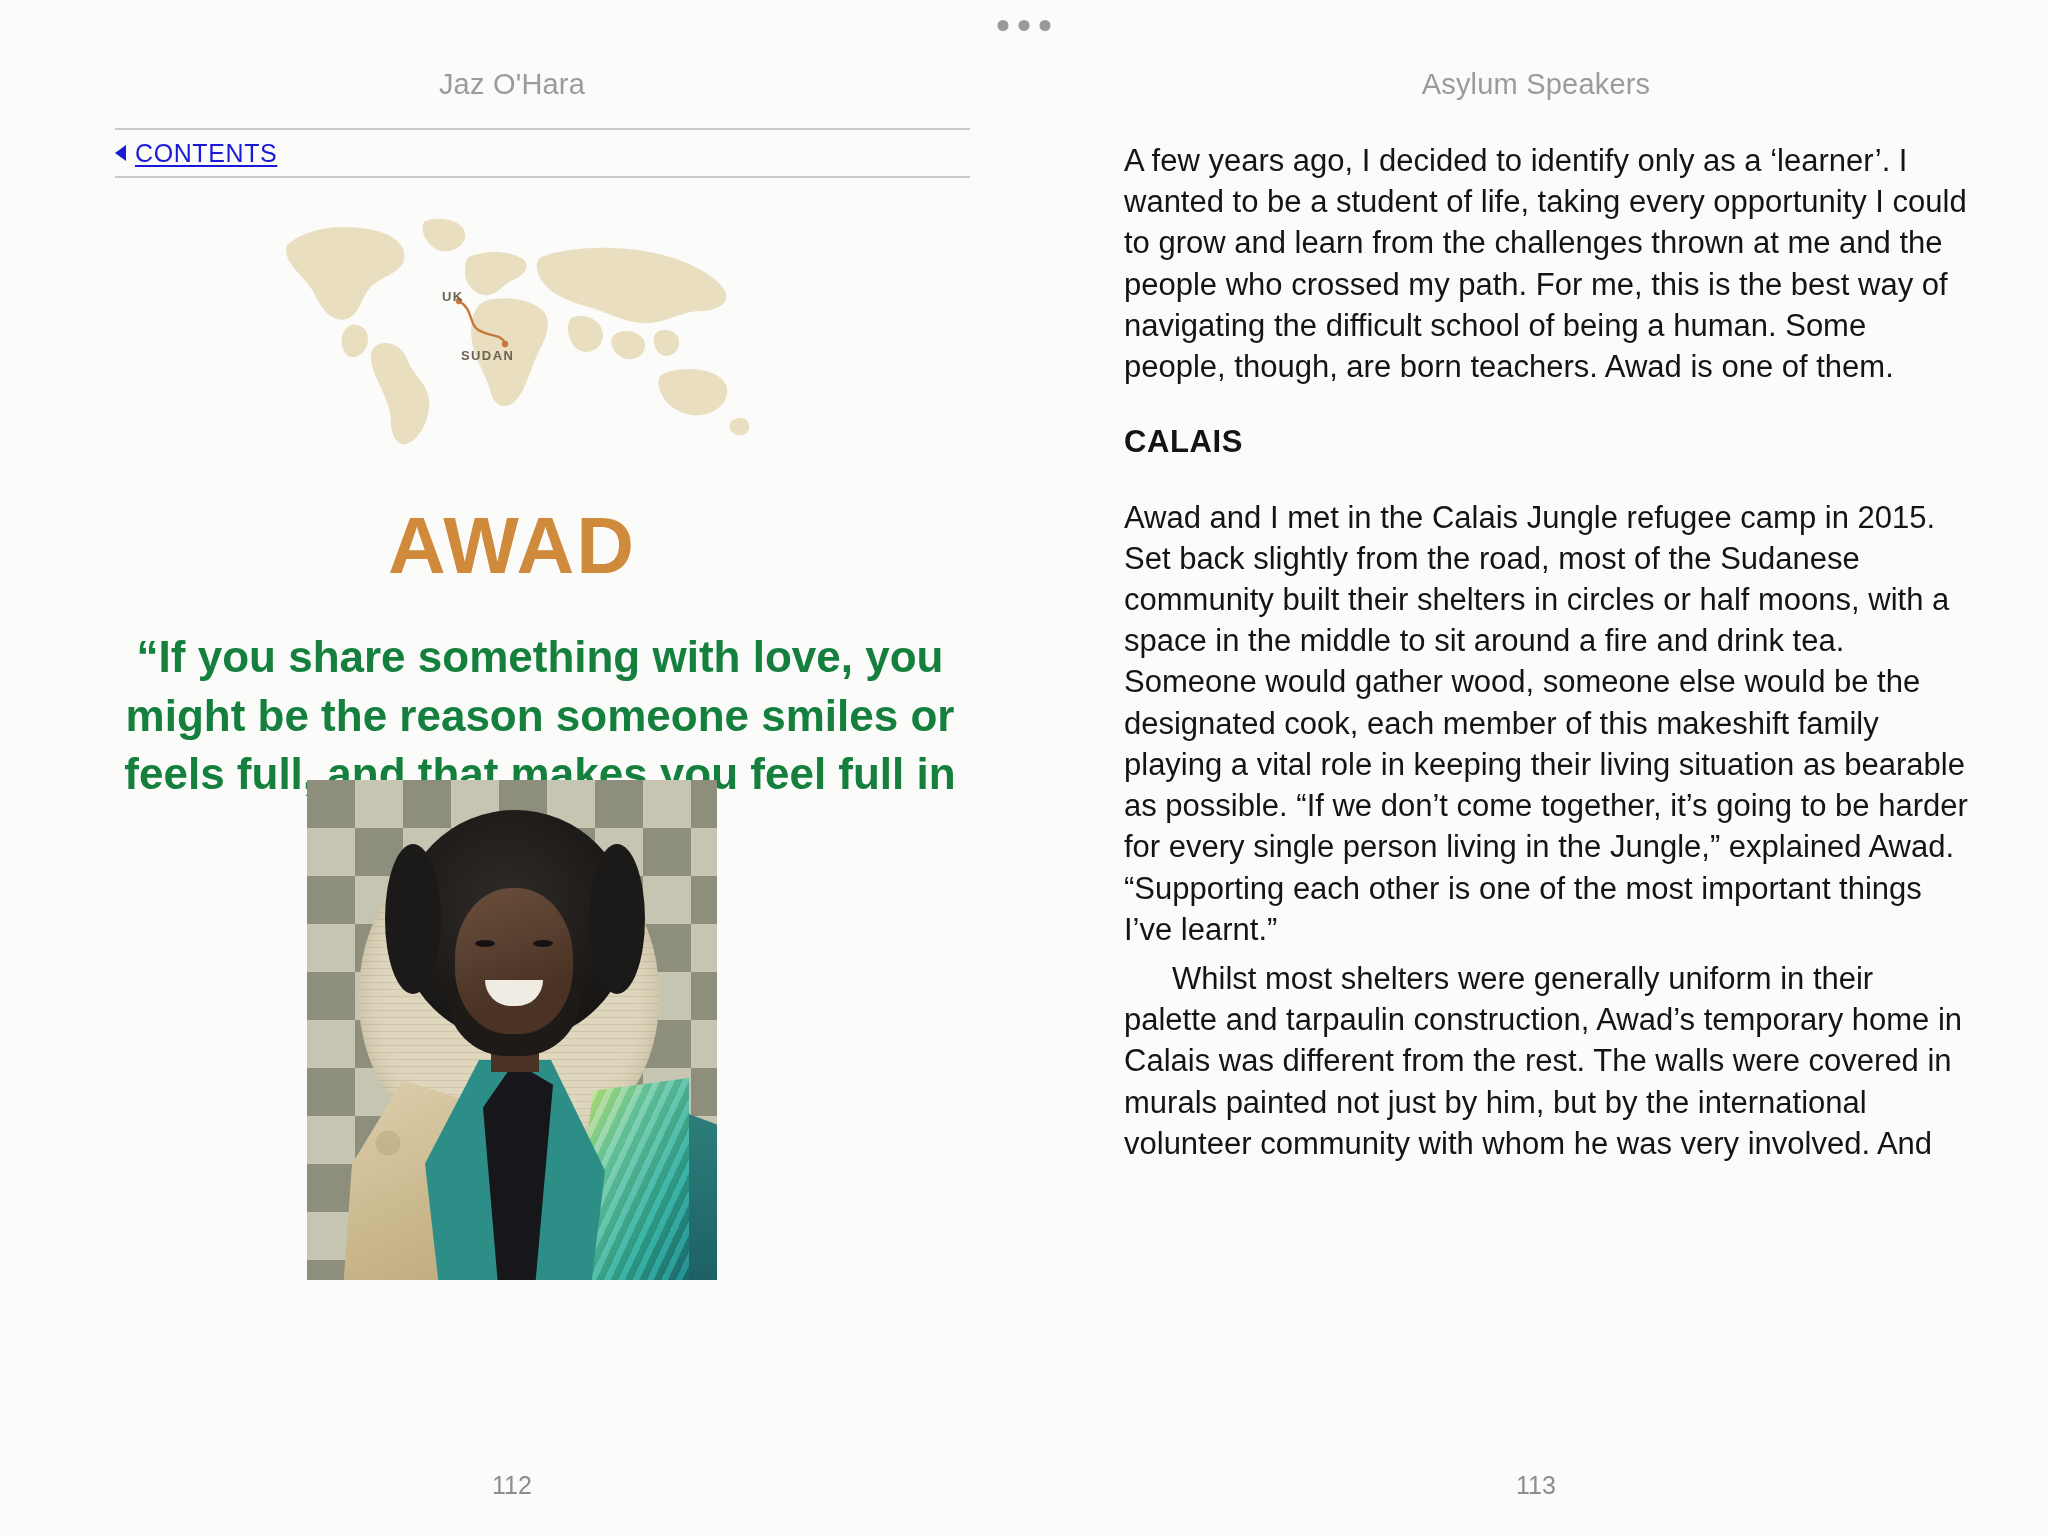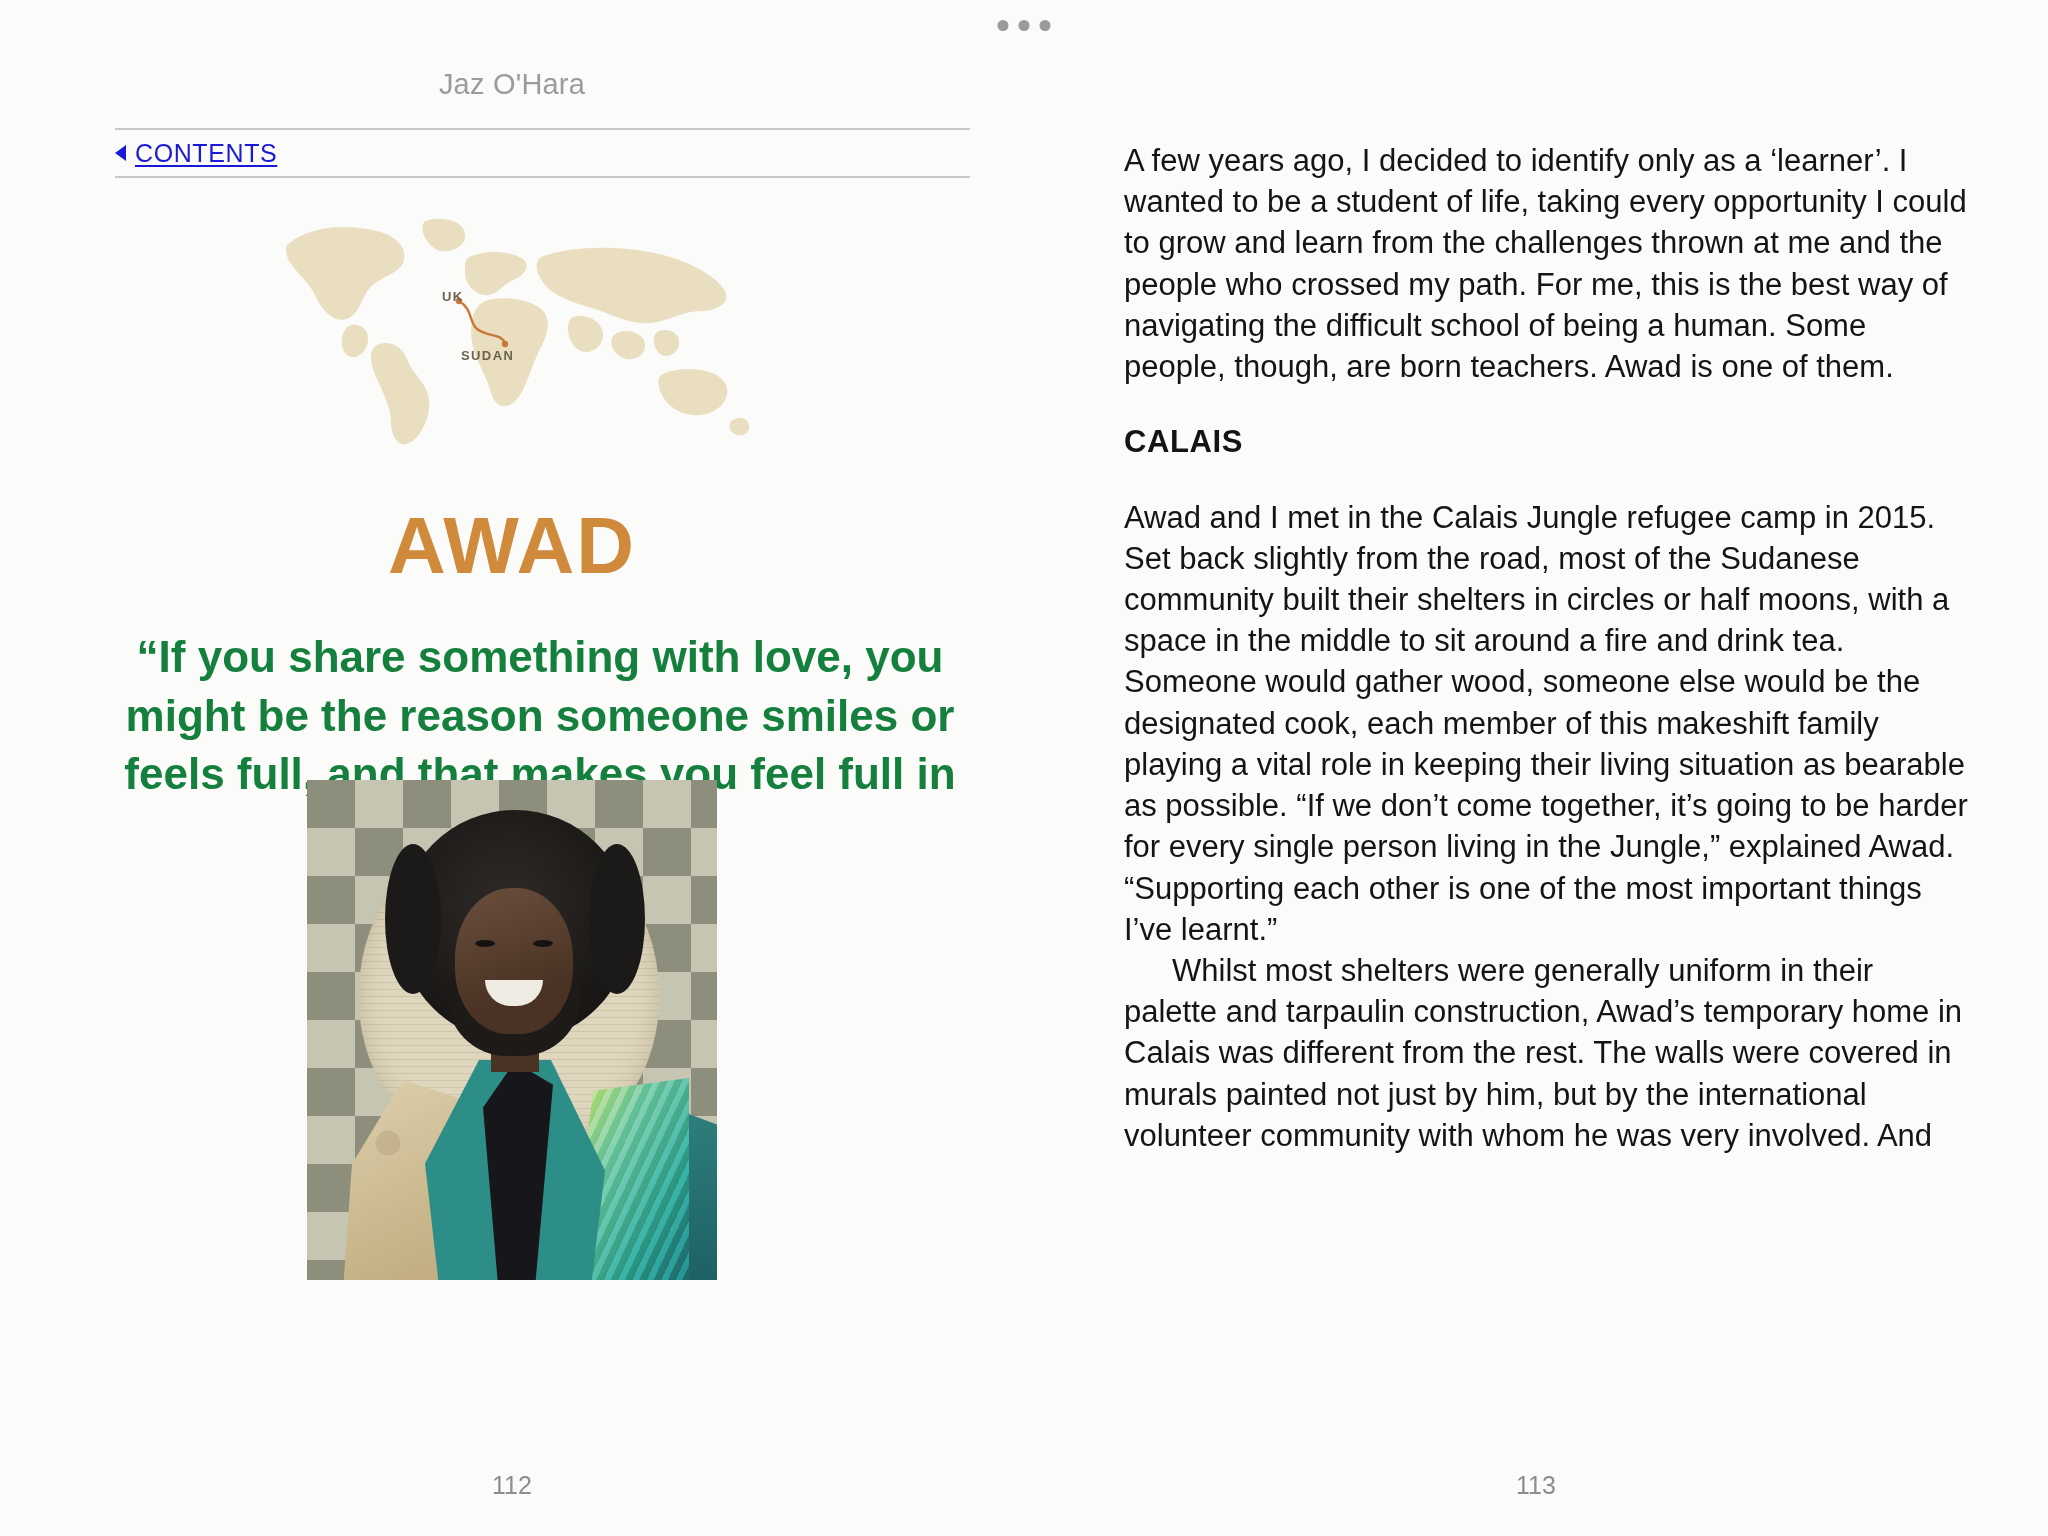--- a/index.html
+++ b/index.html
@@ -288,21 +288,21 @@
     top: 140px;
     left: 100px;
     width: 850px;
   }
   .body-col p {
     margin: 0 0 34px 0;
     font-size: 31px;
     line-height: 1.33;
     color: #141414;
   }
-  .body-col p.tight { margin-bottom: 0; }
+  .body-col p.tight { margin-bottom: 8px; }
   .body-col p.indent { text-indent: 48px; margin-bottom: 12px; }
   .sub-head {
     margin: 0 0 2px 0;
     font-size: 30px;
     font-weight: bold;
     letter-spacing: 0.6px;
     color: #111;
   }
 </style>
 </head>
@@ -383,20 +383,21 @@
           <span class="eye r"></span>
           <span class="smile"></span>
         </div>
       </div>
 
       <div class="folio">112</div>
     </div>
 
     <div class="page">
 
+      <div class="running-head">Asylum Speakers</div>
 
       <div class="body-col">
         <p>A few years ago, I decided to identify only as a ‘learner’. I wanted to be a student of life, taking every opportunity I could to grow and learn from the challenges thrown at me and the people who crossed my path. For me, this is the best way of navigating the difficult school of being a human. Some people, though, are born teachers. Awad is one of them.</p>
         <p class="sub-head">CALAIS</p>
         <p class="tight">Awad and I met in the Calais Jungle refugee camp in 2015. Set back slightly from the road, most of the Sudanese community built their shelters in circles or half moons, with a space in the middle to sit around a fire and drink tea. Someone would gather wood, someone else would be the designated cook, each member of this makeshift family playing a vital role in keeping their living situation as bearable as possible. “If we don’t come together, it’s going to be harder for every single person living in the Jungle,” explained Awad. “Supporting each other is one of the most important things I’ve learnt.”</p>
         <p class="indent">Whilst most shelters were generally uniform in their palette and tarpaulin construction, Awad’s temporary home in Calais was different from the rest. The walls were covered in murals painted not just by him, but by the international volunteer community with whom he was very involved. And</p>
       </div>
 
       <div class="folio">113</div>
     </div>

